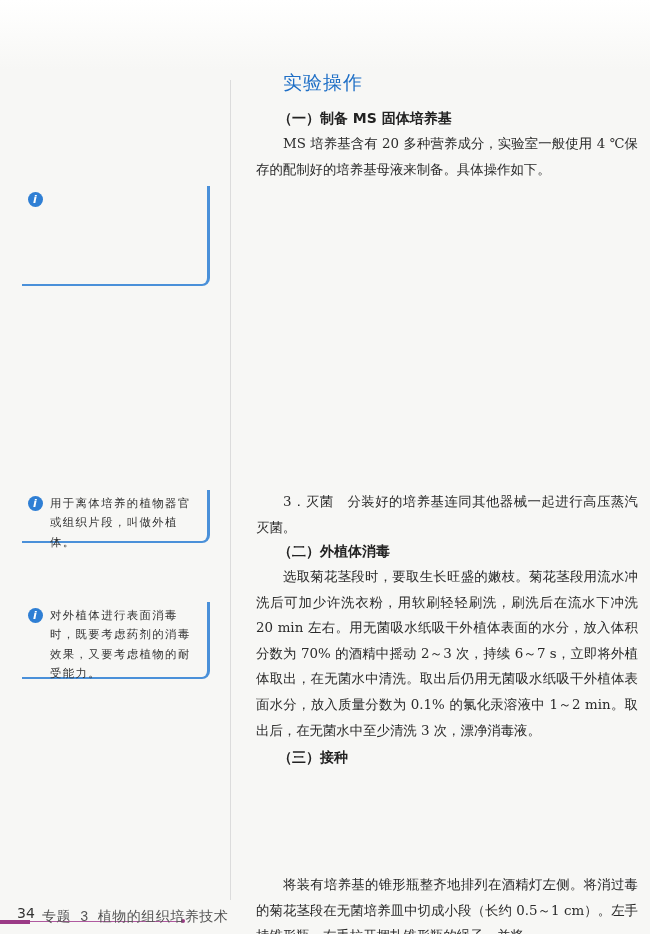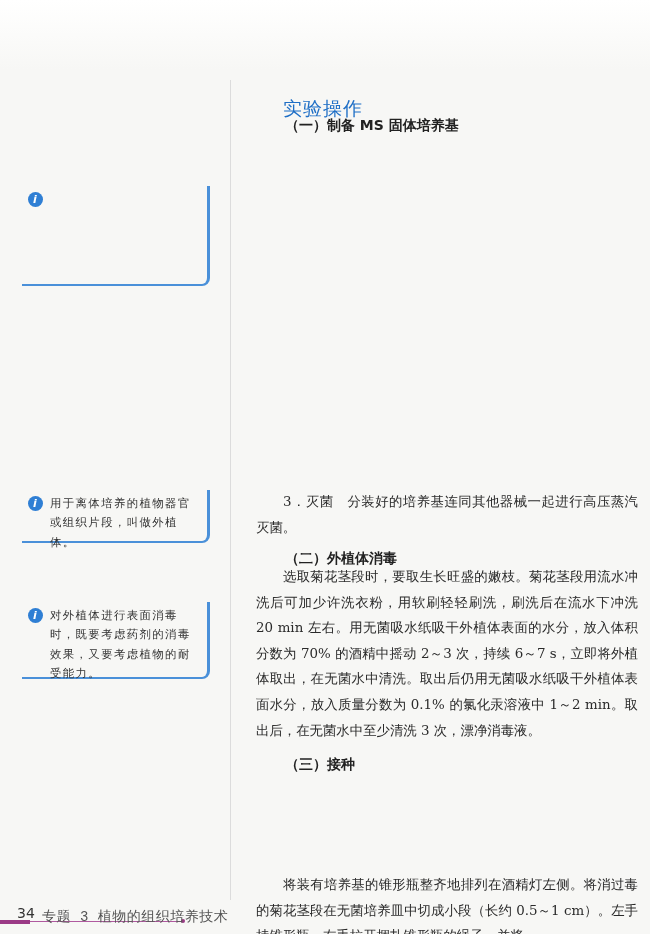--- a/index.html
+++ b/index.html
@@ -5,28 +5,28 @@
   html, body { margin:0; padding:0; }
   body {
     width:650px; height:934px; position:relative; overflow:hidden;
     background:#f7f7f5;
     font-family:"DejaVu Serif","Liberation Serif",serif;
     color:#2a2a2a;
   }
   .page { position:absolute; inset:0; }
   .divider { position:absolute; left:230px; top:80px; width:1px; height:820px; background:#dcdcdc; }
   .title {
-    position:absolute; left:283px; top:96px;
+    position:absolute; left:283px; top:70px;
     font-family:"DejaVu Sans","Liberation Sans",sans-serif;
     font-size:19px; color:#1f6fc6; letter-spacing:1px; white-space:nowrap;
   }
   .h2 {
-    position:absolute; left:285px;
+    position:absolute; left:278px;
     font-family:"DejaVu Sans","Liberation Sans",sans-serif;
-    font-size:14px; font-weight:bold; color:#222; white-space:nowrap;margin-top:7px;
+    font-size:14px; font-weight:bold; color:#222; white-space:nowrap;
   }
   .para {
     position:absolute; left:256px; width:382px;
     font-size:13.4px; line-height:25.6px; text-align:justify;
     text-indent:27px; color:#2a2a2a;
   }
   .note {
     position:absolute; left:22px; width:188px;
     border-right:3px solid #4a90d9; border-bottom:2px solid #4a90d9;
     border-bottom-right-radius:8px;
@@ -60,20 +60,21 @@
 </head>
 <body>
 
 <div class="page">
   <div class="bleed"></div>
   <div class="divider"></div>
 
   <div class="title">实验操作</div>
 
   <div class="h2" style="top:110px;">（一）制备 MS 固体培养基</div>
+  <div class="para" style="top:131px;">MS 培养基含有 20 多种营养成分，实验室一般使用 4 ℃保存的配制好的培养基母液来制备。具体操作如下。</div>
   <div class="para" style="top:489px;">3．灭菌　分装好的培养基连同其他器械一起进行高压蒸汽灭菌。</div>
 
   <div class="h2" style="top:543px;">（二）外植体消毒</div>
   <div class="para" style="top:564px;">选取菊花茎段时，要取生长旺盛的嫩枝。菊花茎段用流水冲洗后可加少许洗衣粉，用软刷轻轻刷洗，刷洗后在流水下冲洗 20 min 左右。用无菌吸水纸吸干外植体表面的水分，放入体积分数为 70% 的酒精中摇动 2～3 次，持续 6～7 s，立即将外植体取出，在无菌水中清洗。取出后仍用无菌吸水纸吸干外植体表面水分，放入质量分数为 0.1% 的氯化汞溶液中 1～2 min。取出后，在无菌水中至少清洗 3 次，漂净消毒液。</div>
 
   <div class="h2" style="top:749px;">（三）接种</div>
   <div class="para" style="top:872px;">将装有培养基的锥形瓶整齐地排列在酒精灯左侧。将消过毒的菊花茎段在无菌培养皿中切成小段（长约 0.5～1 cm）。左手持锥形瓶，右手拉开捆扎锥形瓶的绳子，并将</div>
 
   <div class="note" style="top:186px;height:100px;">
     <span class="note-icon">i</span>

